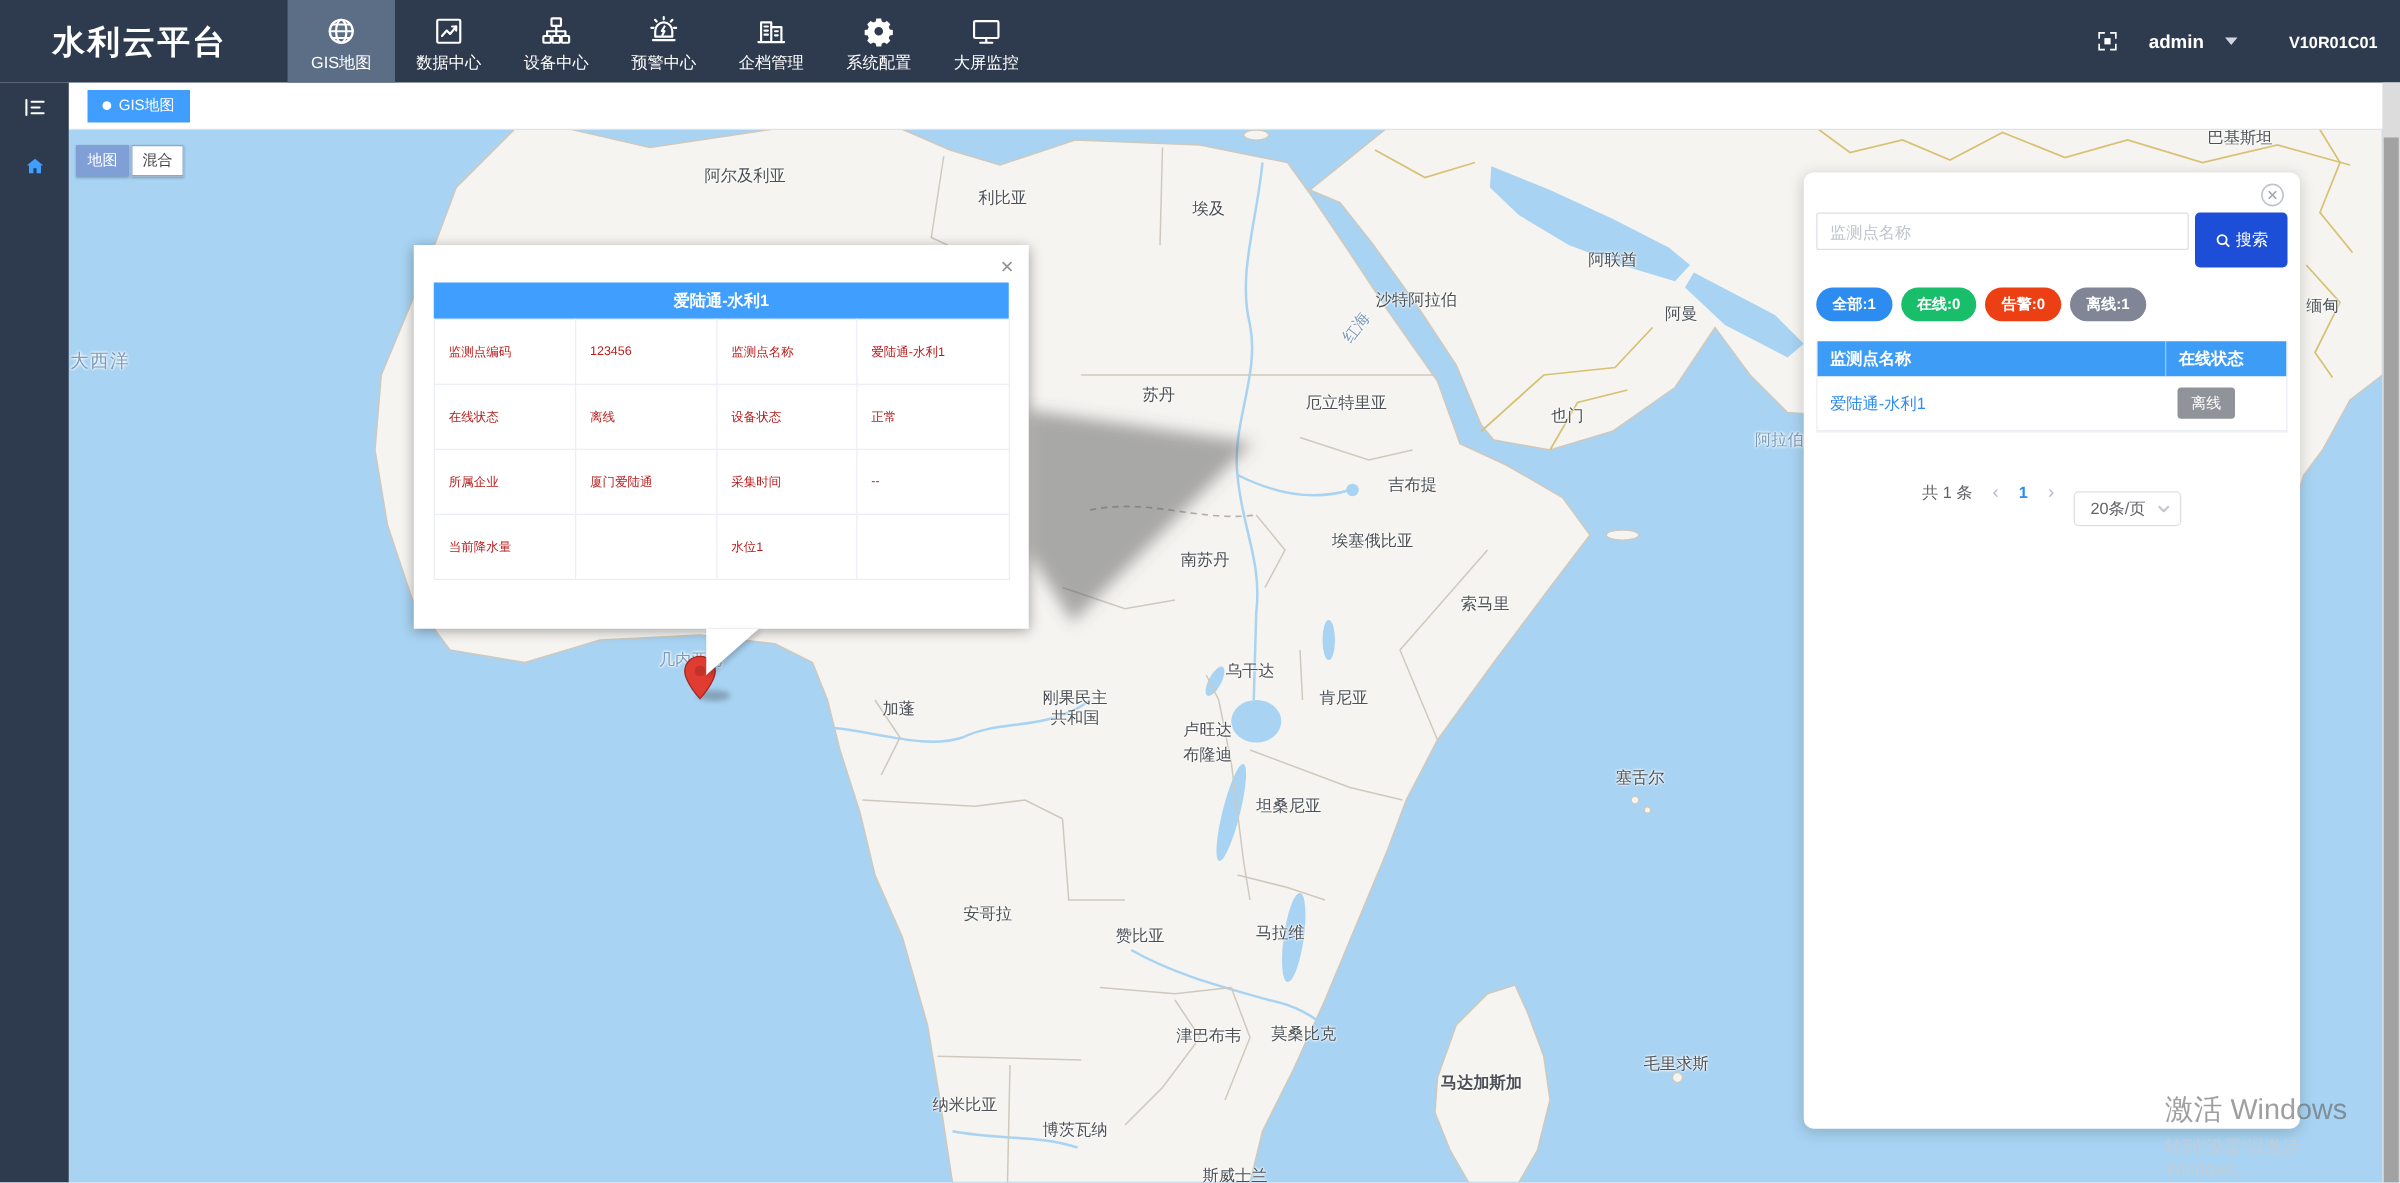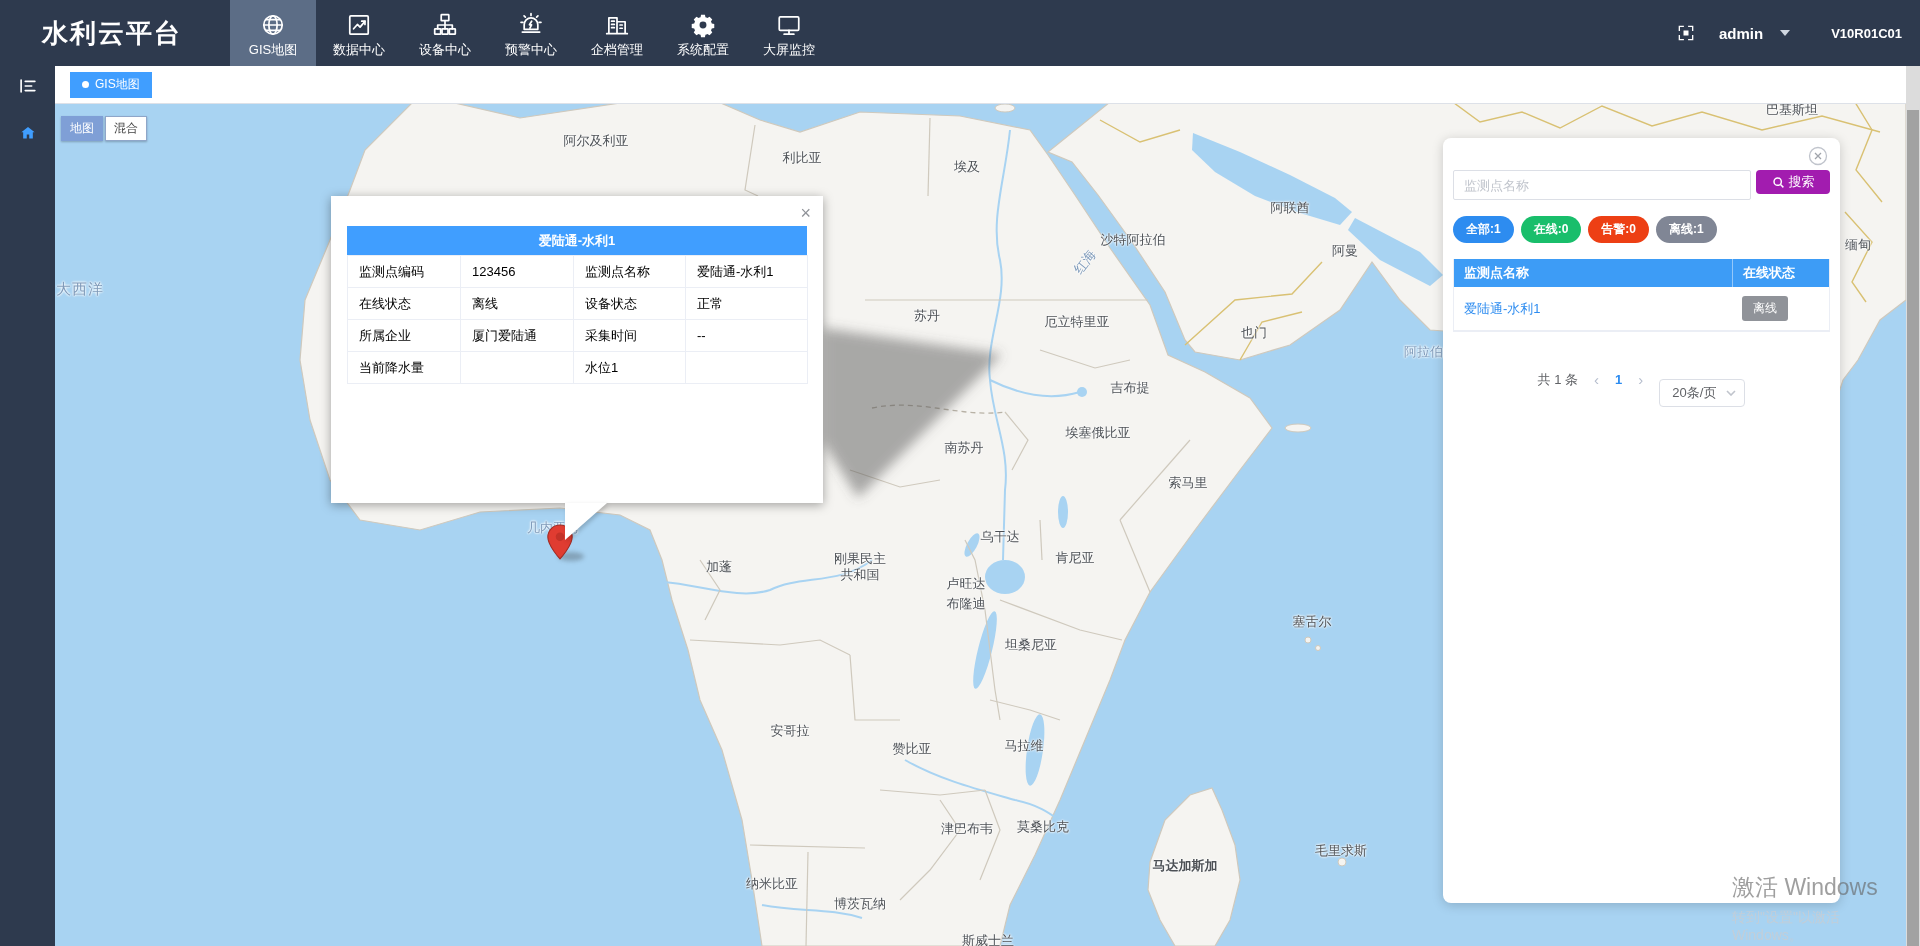--- a/index.html
+++ b/index.html
@@ -48,29 +48,29 @@
   
   .marker { position:absolute; left:491px; top:420px; width:28px; height:36px; z-index:6; cursor:pointer; }
   .marker-shadow { position:absolute; left:503px; top:448px; width:26px; height:9px; background:rgba(40,40,40,.28); border-radius:50%; filter:blur(2px); z-index:5; }
 
   
   .popup { position:absolute; left:276px; top:92px; width:492px; height:307px; background:#fff; box-shadow:0 2px 10px rgba(0,0,0,.35); z-index:8; }
   .popup-tail { position:absolute; left:234px; top:307px; width:0; height:0; border-top:37px solid #fff; border-right:42px solid transparent; filter:drop-shadow(2px 2px 2px rgba(0,0,0,.2)); }
   .popup-close { position:absolute; right:12px; top:8px; font-size:18px; color:#909399; cursor:pointer; line-height:18px; }
   .popup-title { margin:30px 16px 0 16px; height:29px; background:#409eff; color:#fff; font-size:13px; font-weight:bold; display:flex; align-items:center; justify-content:center; }
   .popup-table { margin:0 16px; border-collapse:collapse; width:460px; table-layout:fixed; }
-  .popup-table td { border:1px solid #ebeef5; height:32px; font-size:13px; color:#000000; padding-left:11px; overflow:hidden; white-space:nowrap; }
+  .popup-table td { border:1px solid #ebeef5; height:52px; font-size:10px; color:#b91c1c; padding-left:11px; overflow:hidden; white-space:nowrap; }
 
   
   .panel { position:absolute; left:1388px; top:34px; width:397px; height:765px; background:#fff; border-radius:8px; box-shadow:0 2px 12px rgba(0,0,0,.18); z-index:9; padding:8px 10px; }
   .panel-close { position:absolute; right:12px; top:8px; width:20px; height:20px; cursor:pointer; }
   .search-row { display:flex; margin-top:24px; }
   .search-input { flex:1; height:30px; border:1px solid #dcdfe6; border-radius:2px; padding:0 10px; font-size:13px; color:#333; outline:none; }
   .search-input::placeholder { color:#c0c4cc; }
-  .search-btn { width:74px; height:24px; margin-left:5px; background:#a21caf; color:#fff; border:none; border-radius:4px; font-size:13px; cursor:pointer; display:flex; align-items:center; justify-content:center; gap:4px; }
+  .search-btn { width:74px; height:44px; margin-left:5px; background:#1d4ed8; color:#fff; border:none; border-radius:4px; font-size:13px; cursor:pointer; display:flex; align-items:center; justify-content:center; gap:4px; }
   .search-btn svg { width:13px; height:13px; stroke:#fff; fill:none; stroke-width:1.8; }
   .badges { display:flex; gap:7px; margin-top:16px; }
   .badge { color:#fff; font-size:12px; font-weight:bold; padding:5px 13px; border-radius:14px; cursor:pointer; white-space:nowrap; }
   .ptable { margin-top:16px; border:1px solid #ebeef5; border-top:none; }
   .ptable-head { display:flex; background:#3d9cf6; color:#fff; font-size:13px; font-weight:bold; height:28px; align-items:center; }
   .ptable-head .c1 { flex:1; padding-left:10px; }
   .ptable-head .c2 { width:97px; padding-left:10px; border-left:1px solid rgba(255,255,255,.45); align-self:stretch; display:flex; align-items:center; }
   .ptable-row { display:flex; align-items:center; height:44px; border-bottom:1px solid #ebeef5; font-size:13px; }
   .ptable-row .c1 { flex:1; padding-left:10px; color:#2d8cf0; cursor:pointer; }
   .ptable-row .c2 { width:97px; padding-left:10px; }

